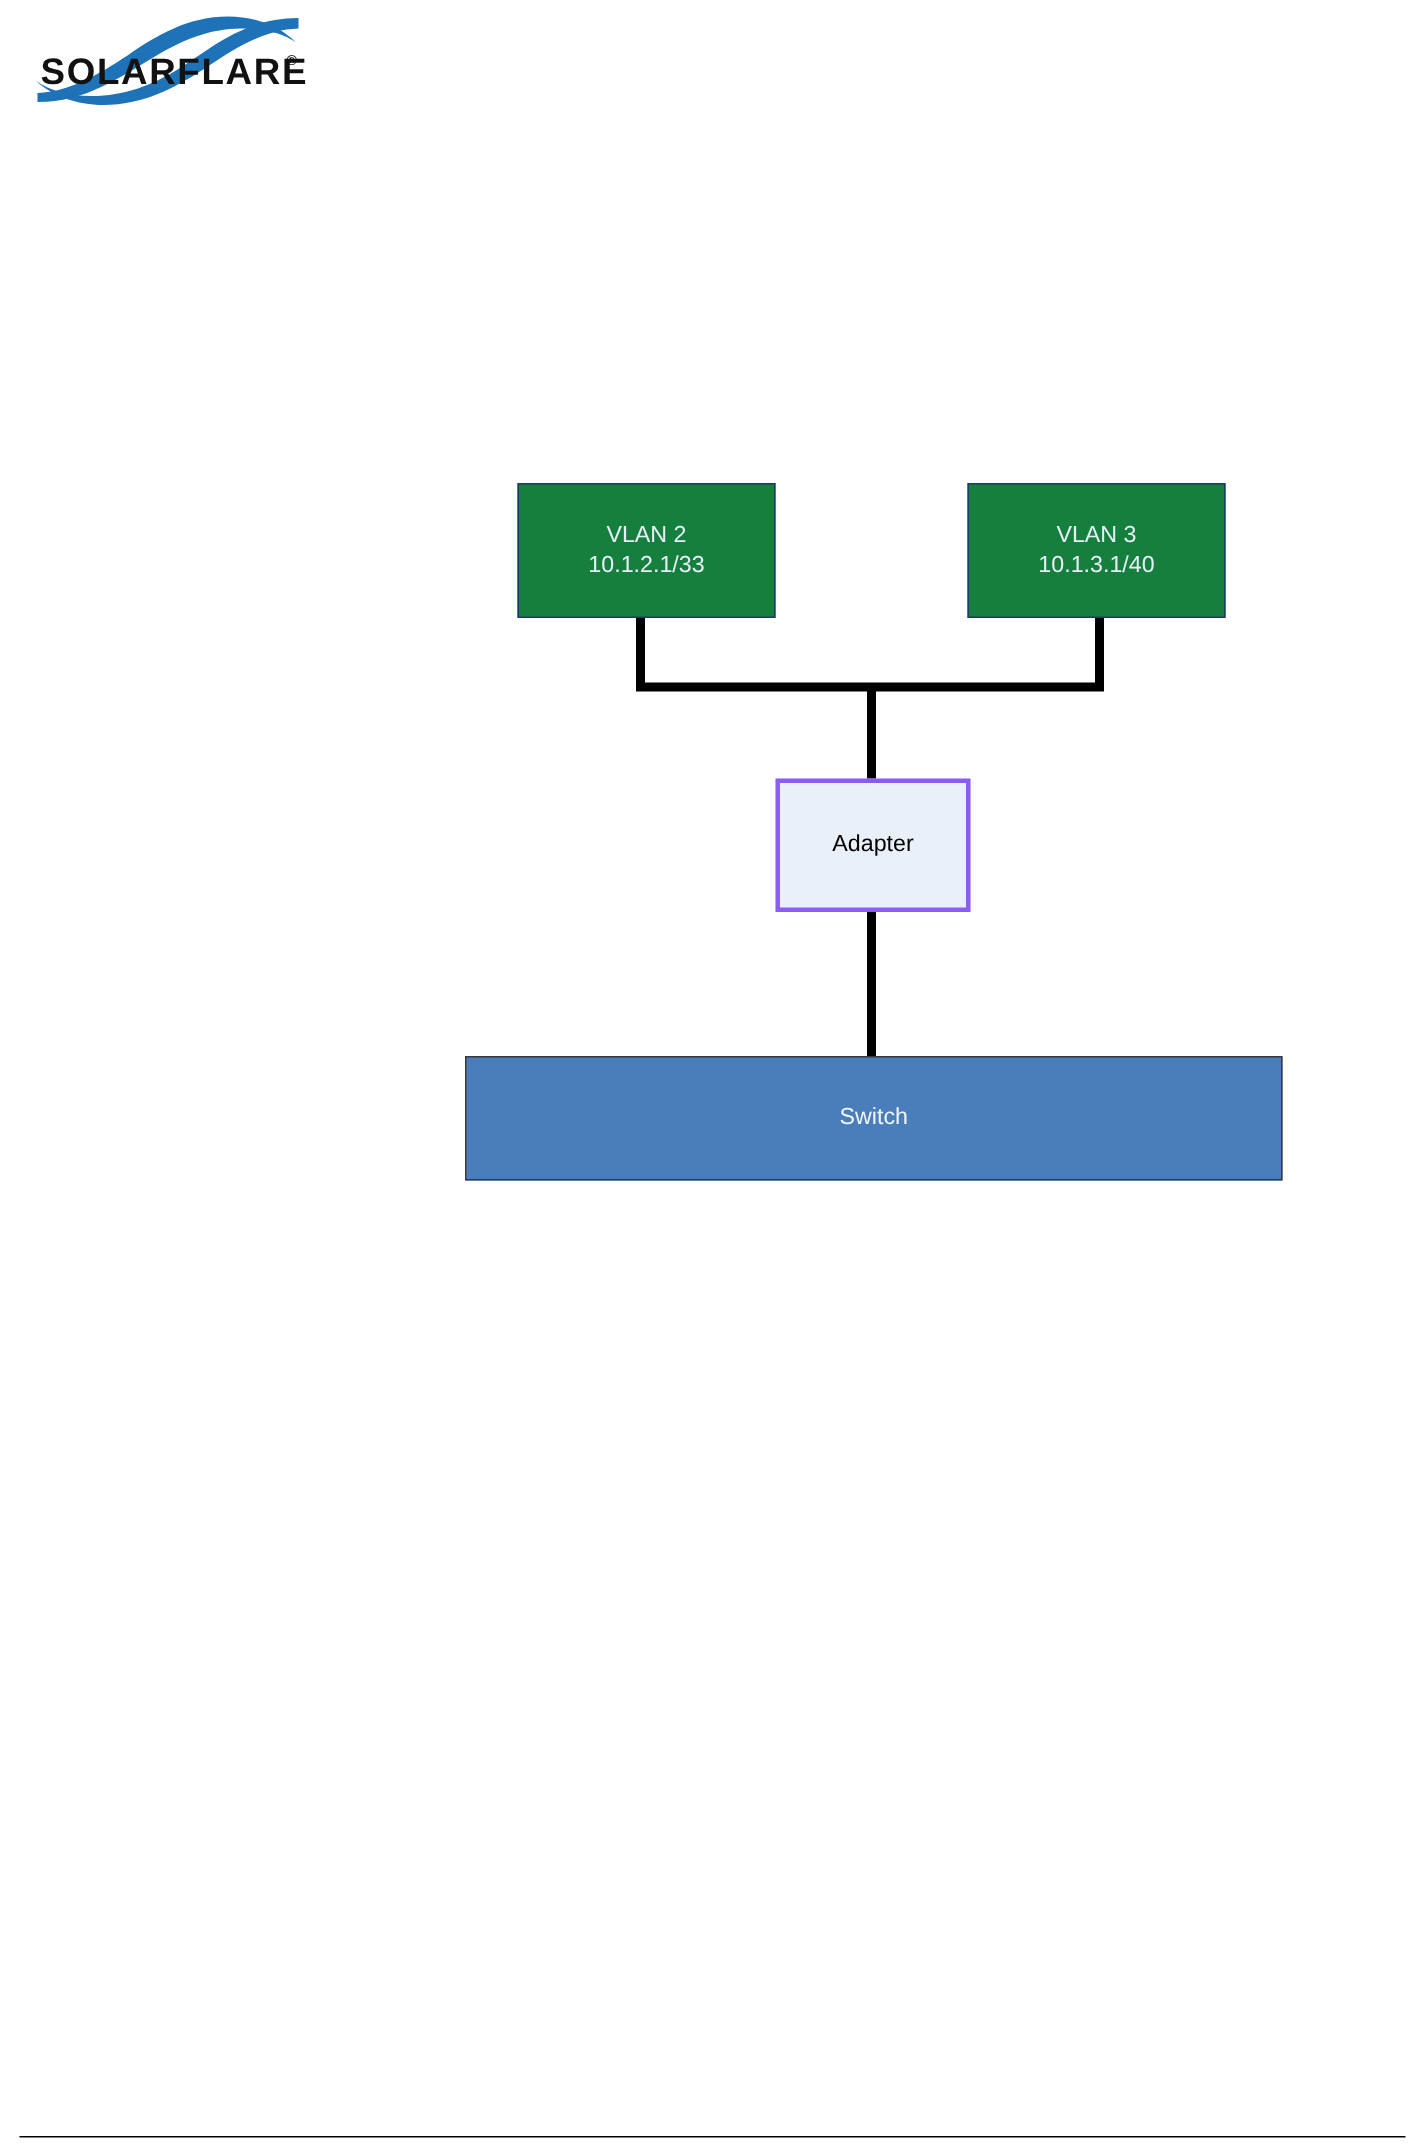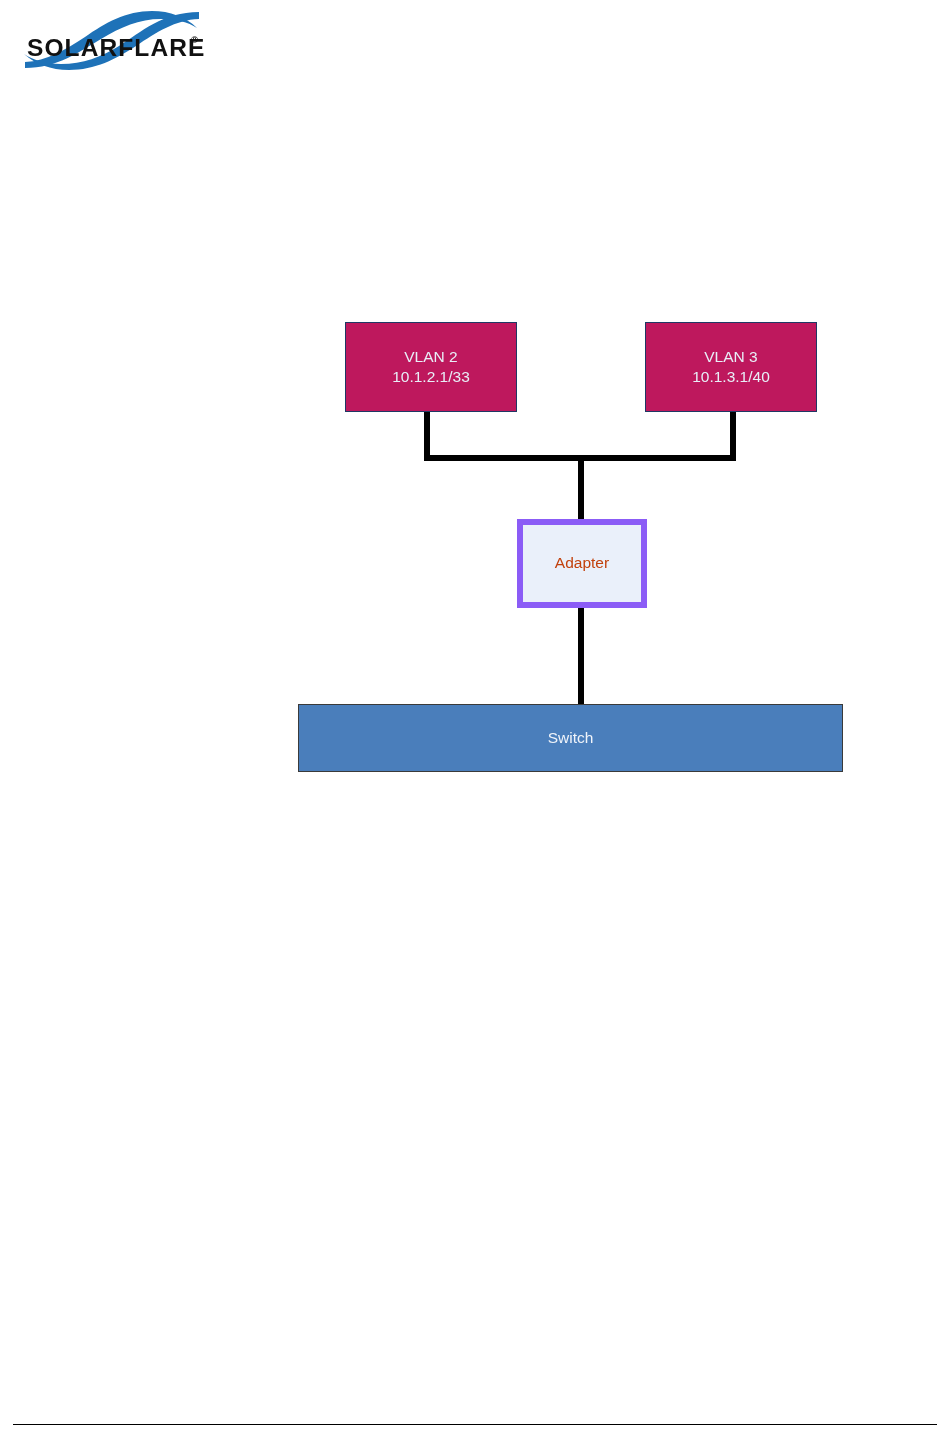--- a/index.html
+++ b/index.html
@@ -45,46 +45,46 @@
     position: absolute;
     box-sizing: border-box;
     display: flex;
     flex-direction: column;
     align-items: center;
     justify-content: center;
     text-align: center;
     line-height: 1.30;
   }
   .node-vlan {
-    background: #be185d;
+    background: #15803d;
     border: 1px solid #1F3864;
     color: #E8EEF7;
     font-size: 15.5px;
   }
   .node-vlan .line2 { font-size: 15.5px; }
 
   .node-adapter {
     background: #EAF0FA;
-    border: 6px solid #8b5cf6;
-    color: #c2410c;
+    border: 3px solid #8b5cf6;
+    color: #000000;
     font-size: 15.5px;
   }
 
   .node-switch {
     background: #4A7EBB;
     border: 1px solid #3A3A3A;
     color: #F0F4FA;
     font-size: 15.5px;
   }
 
   
   #node-vlan2   { left: 345px; top: 322px; width: 172px; height: 90px; }
   #node-vlan3   { left: 645px; top: 322px; width: 172px; height: 90px; }
   #node-adapter { left: 517px; top: 519px; width: 130px; height: 89px; }
-  #node-switch  { left: 298px; top: 704px; width: 545px; height: 68px; }
+  #node-switch  { left: 310px; top: 704px; width: 545px; height: 83px; }
 
   
   #footer-rule {
     position: absolute;
     left: 13px;
     top: 1424px;
     width: 924px;
     height: 0;
     border-top: 1.6px solid #000000;
   }

